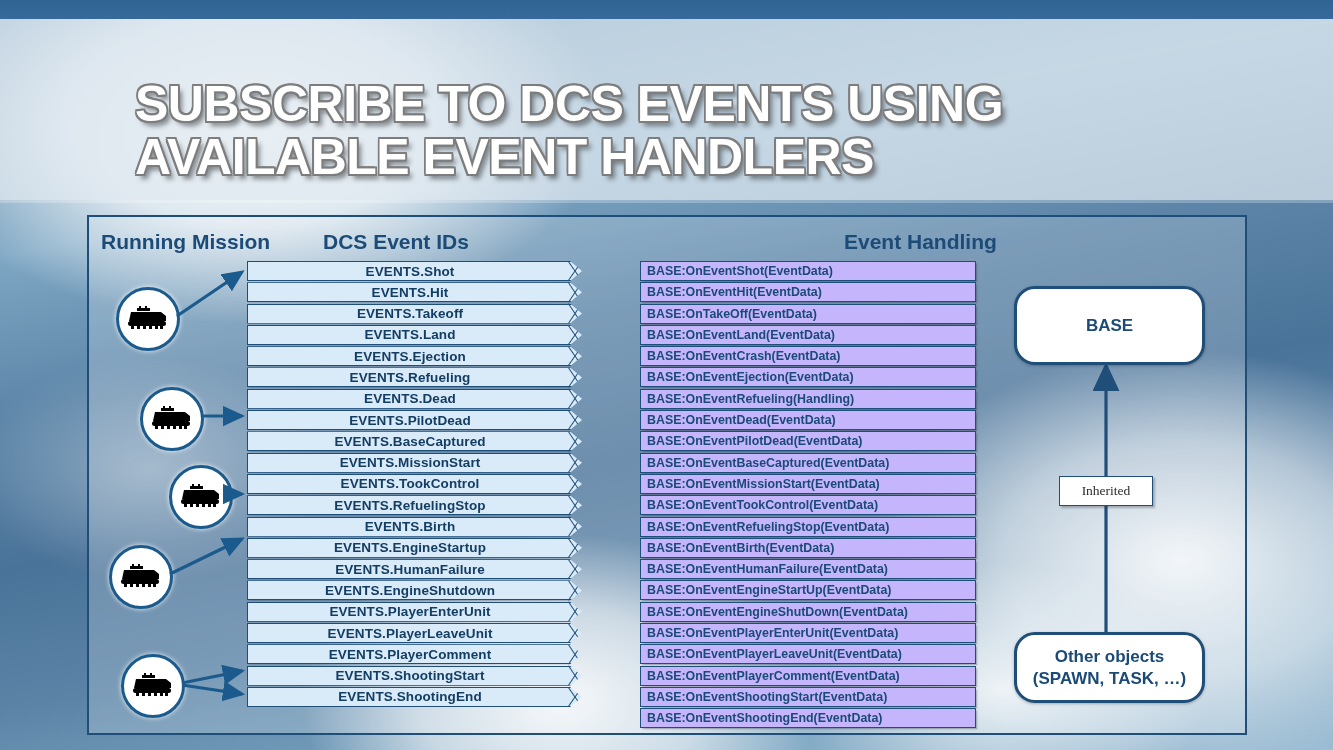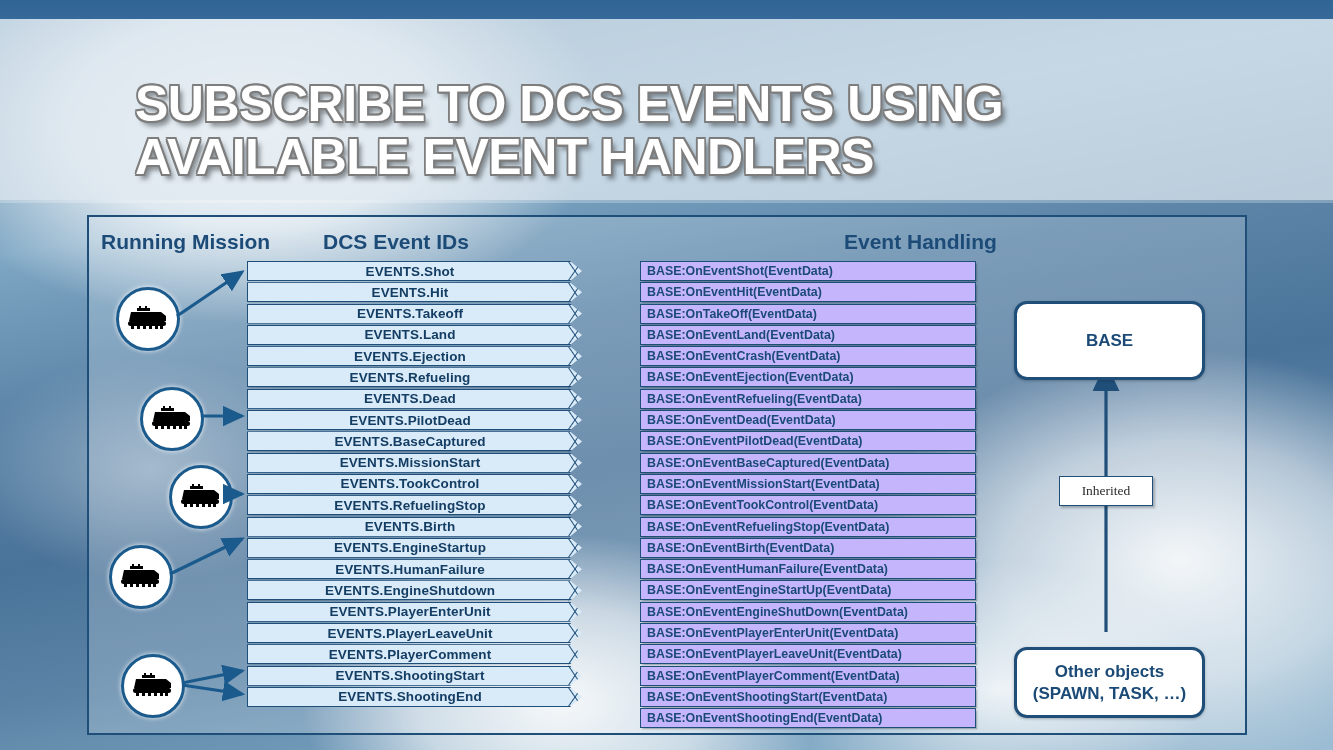--- a/index.html
+++ b/index.html
@@ -115,25 +115,24 @@
     display:flex;align-items:center;justify-content:center;
   }
   .tank svg{width:44px;height:26px;display:block;}
 
   
   .connectors{position:absolute;left:0;top:0;width:1160px;height:520px;pointer-events:none;}
 
   
   .cbox{
     position:absolute;background:#ffffff;border:3px solid #1f4e79;
-    border-radius:13px;
+    border-radius:21px;
     display:flex;flex-direction:column;align-items:center;justify-content:center;
     color:#1b4a76;font-weight:bold;text-align:center;
     box-shadow:0 1px 3px rgba(20,30,40,.3);
-    margin-top:15px;
   }
   #box-base{left:925px;top:69px;width:185px;height:73px;font-size:17px;}
   #box-other{left:925px;top:415px;width:185px;height:65px;font-size:17px;line-height:1.28;}
   #inherited-label{
     position:absolute;left:970px;top:259px;width:92px;height:28px;
     background:#ffffff;border:1.6px solid #1f4e79;
     display:flex;align-items:center;justify-content:center;
     color:#2c2c2c;font-size:13.5px;
     box-shadow:1.5px 1.5px 2px rgba(30,40,50,.3);
     font-family:Liberation Serif, serif;
@@ -283,21 +282,21 @@
       <div class="evt">EVENTS.ShootingEnd</div>
     </div>
 
     <div class="handlers-col">
       <div class="hnd">BASE:OnEventShot(EventData)</div>
       <div class="hnd">BASE:OnEventHit(EventData)</div>
       <div class="hnd">BASE:OnTakeOff(EventData)</div>
       <div class="hnd">BASE:OnEventLand(EventData)</div>
       <div class="hnd">BASE:OnEventCrash(EventData)</div>
       <div class="hnd">BASE:OnEventEjection(EventData)</div>
-      <div class="hnd">BASE:OnEventRefueling(EventData)</div>
+      <div class="hnd">BASE:OnEventRefueling(Handling)</div>
       <div class="hnd">BASE:OnEventDead(EventData)</div>
       <div class="hnd">BASE:OnEventPilotDead(EventData)</div>
       <div class="hnd">BASE:OnEventBaseCaptured(EventData)</div>
       <div class="hnd">BASE:OnEventMissionStart(EventData)</div>
       <div class="hnd">BASE:OnEventTookControl(EventData)</div>
       <div class="hnd">BASE:OnEventRefuelingStop(EventData)</div>
       <div class="hnd">BASE:OnEventBirth(EventData)</div>
       <div class="hnd">BASE:OnEventHumanFailure(EventData)</div>
       <div class="hnd">BASE:OnEventEngineStartUp(EventData)</div>
       <div class="hnd">BASE:OnEventEngineShutDown(EventData)</div>

